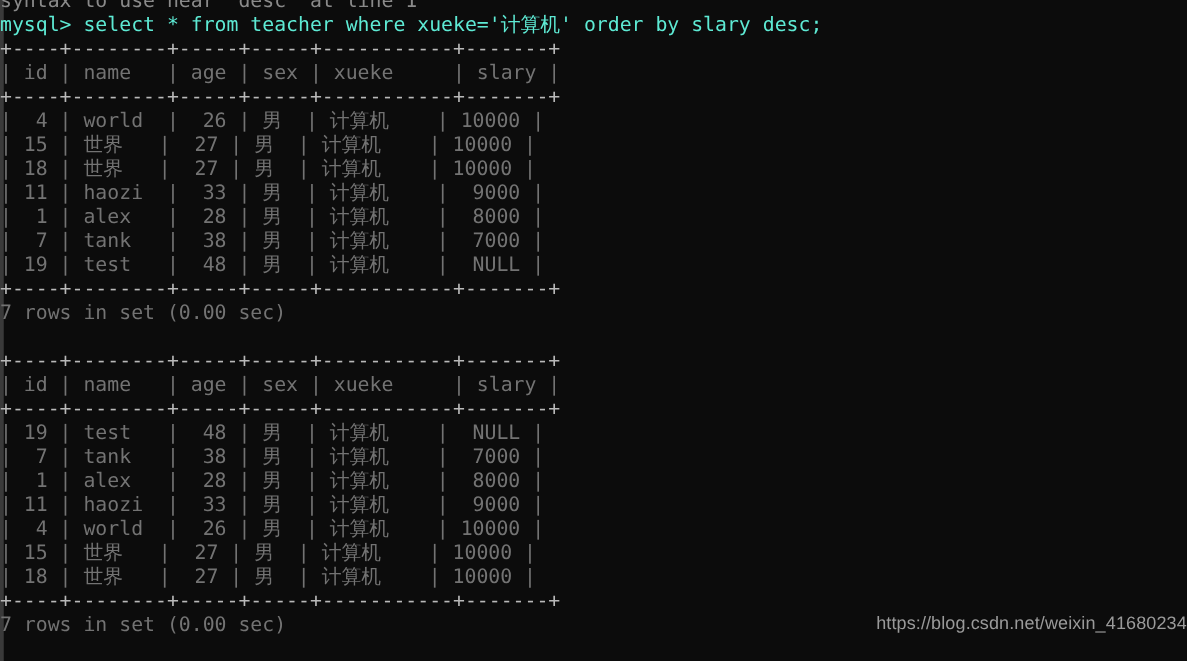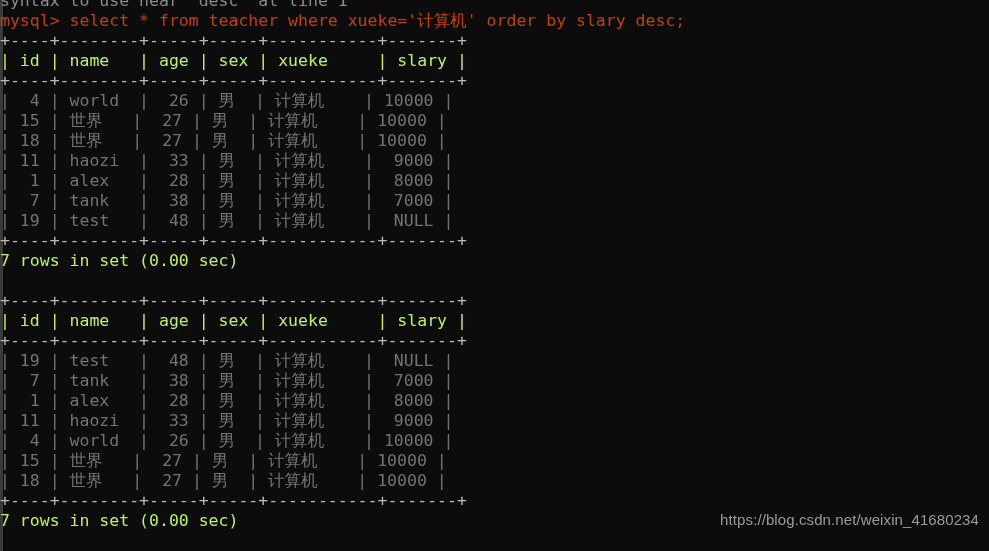--- a/index.html
+++ b/index.html
@@ -52,48 +52,48 @@
     top: -9px;
     width: 989px;
     padding: 0;
   }
 
   .line {
     white-space: pre;
     height: 20px;
     line-height: 20px;
     font-size: 16.5px;
-    color: #bef264;
+    color: #737373;
     margin: 0;
     padding: 0;
   }
 
   .line.clipped-top {
     color: #8a8a8a;
   }
 
   .sep {
     color: #b9b9b9;
   }
 
   .prompt-line {
-    color: #c2410c;
+    color: #5eead4;
   }
 
   .rowline {
     color: #737373;
   }
 
   .blank {
     height: 20px;
   }
 
   #watermark {
     position: absolute;
-    right: 10px;
+    right: 0;
     bottom: 21px;
     color: #9a9a9a;
     font-family: "Liberation Sans", sans-serif;
     font-size: 15px;
     letter-spacing: 0.1px;
     white-space: nowrap;
   }
 </style>
 </head>
 <body>

